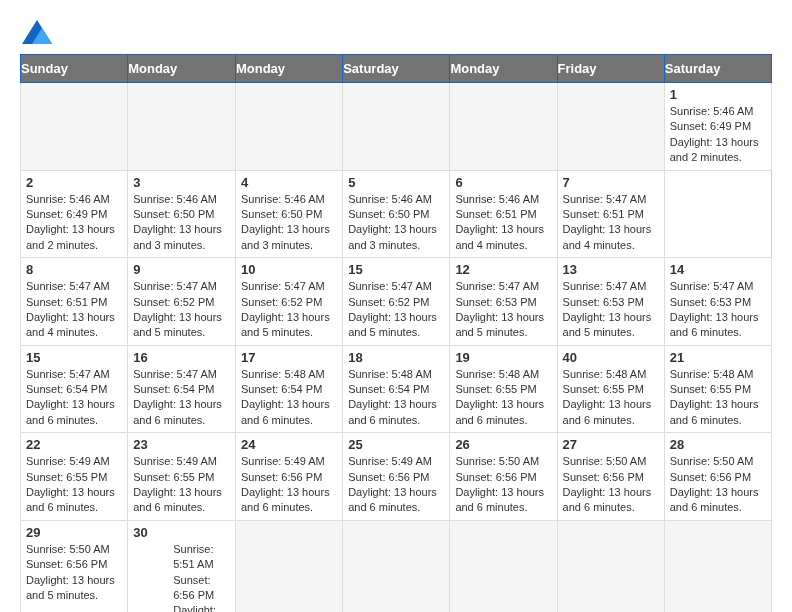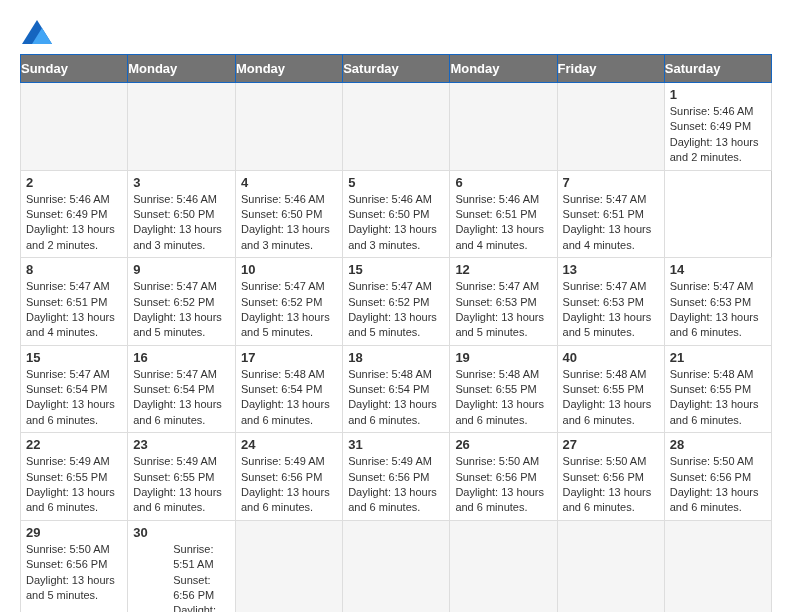--- a/index.html
+++ b/index.html
@@ -297,21 +297,21 @@
 and 6 minutes.</div>
         </td>
         <td>
           <span class="day-number">24</span>
           <div class="day-info" style="white-space: pre-line;">Sunrise: 5:49 AM
 Sunset: 6:56 PM
 Daylight: 13 hours
 and 6 minutes.</div>
         </td>
         <td>
-          <span class="day-number">31</span>
+          <span class="day-number">25</span>
           <div class="day-info" style="white-space: pre-line;">Sunrise: 5:49 AM
 Sunset: 6:56 PM
 Daylight: 13 hours
 and 6 minutes.</div>
         </td>
         <td>
           <span class="day-number">26</span>
           <div class="day-info" style="white-space: pre-line;">Sunrise: 5:50 AM
 Sunset: 6:56 PM
 Daylight: 13 hours

